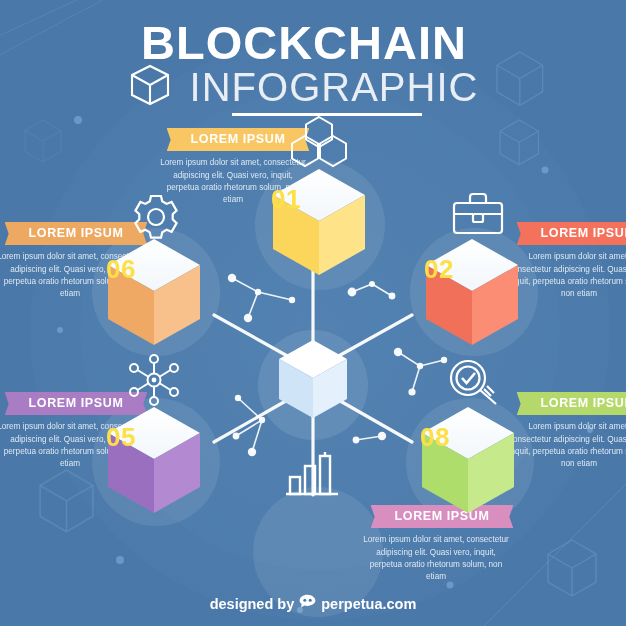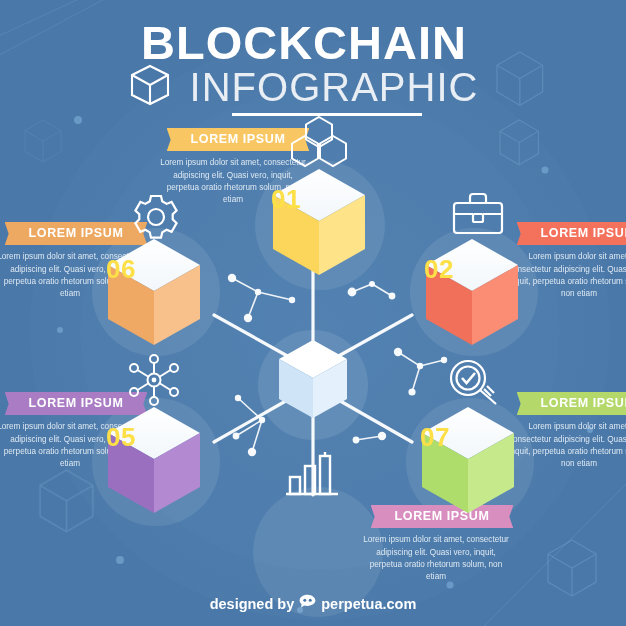--- a/index.html
+++ b/index.html
@@ -323,21 +323,21 @@
       <path d="M34 32 L50 46"></path>
       <path d="M38 31 L45 38 M41 28 L48 35"></path>
     </svg>
   </div>
   <div class="cube" style="left:420px; top:405px;">
     <svg width="96" height="110" viewBox="0 0 96 110">
       <polygon points="48,2 94,28 48,54 2,28" fill="url(#topFace)"></polygon>
       <polygon points="2,28 48,54 48,108 2,82" fill="#aedd6b"></polygon>
       <polygon points="94,28 48,54 48,108 94,82" fill="#c6e98c"></polygon>
     </svg>
-    <div class="cube-num">07</div>
+    <div class="cube-num">08</div>
   </div>
   <div class="node block-right" style="left:508px; top:392px; width:160px;">
     <span class="ribbon" style="background:#b4d96a;">LOREM IPSUM</span>
     <div class="desc" style="width:142px;">Lorem ipsum dolor sit amet, consectetur adipiscing elit. Quasi vero, inquit, perpetua oratio rhetorum solum, non etiam</div>
   </div>
 
   <div class="halo" style="left:253px; top:487px; width:130px; height:130px;"></div>
   <div class="topicon" style="left:284px; top:452px;">
     <svg width="56" height="44" viewBox="0 0 56 44" fill="none" stroke="#ffffff" stroke-width="2.4">
       <path d="M2 42 H54"></path>

